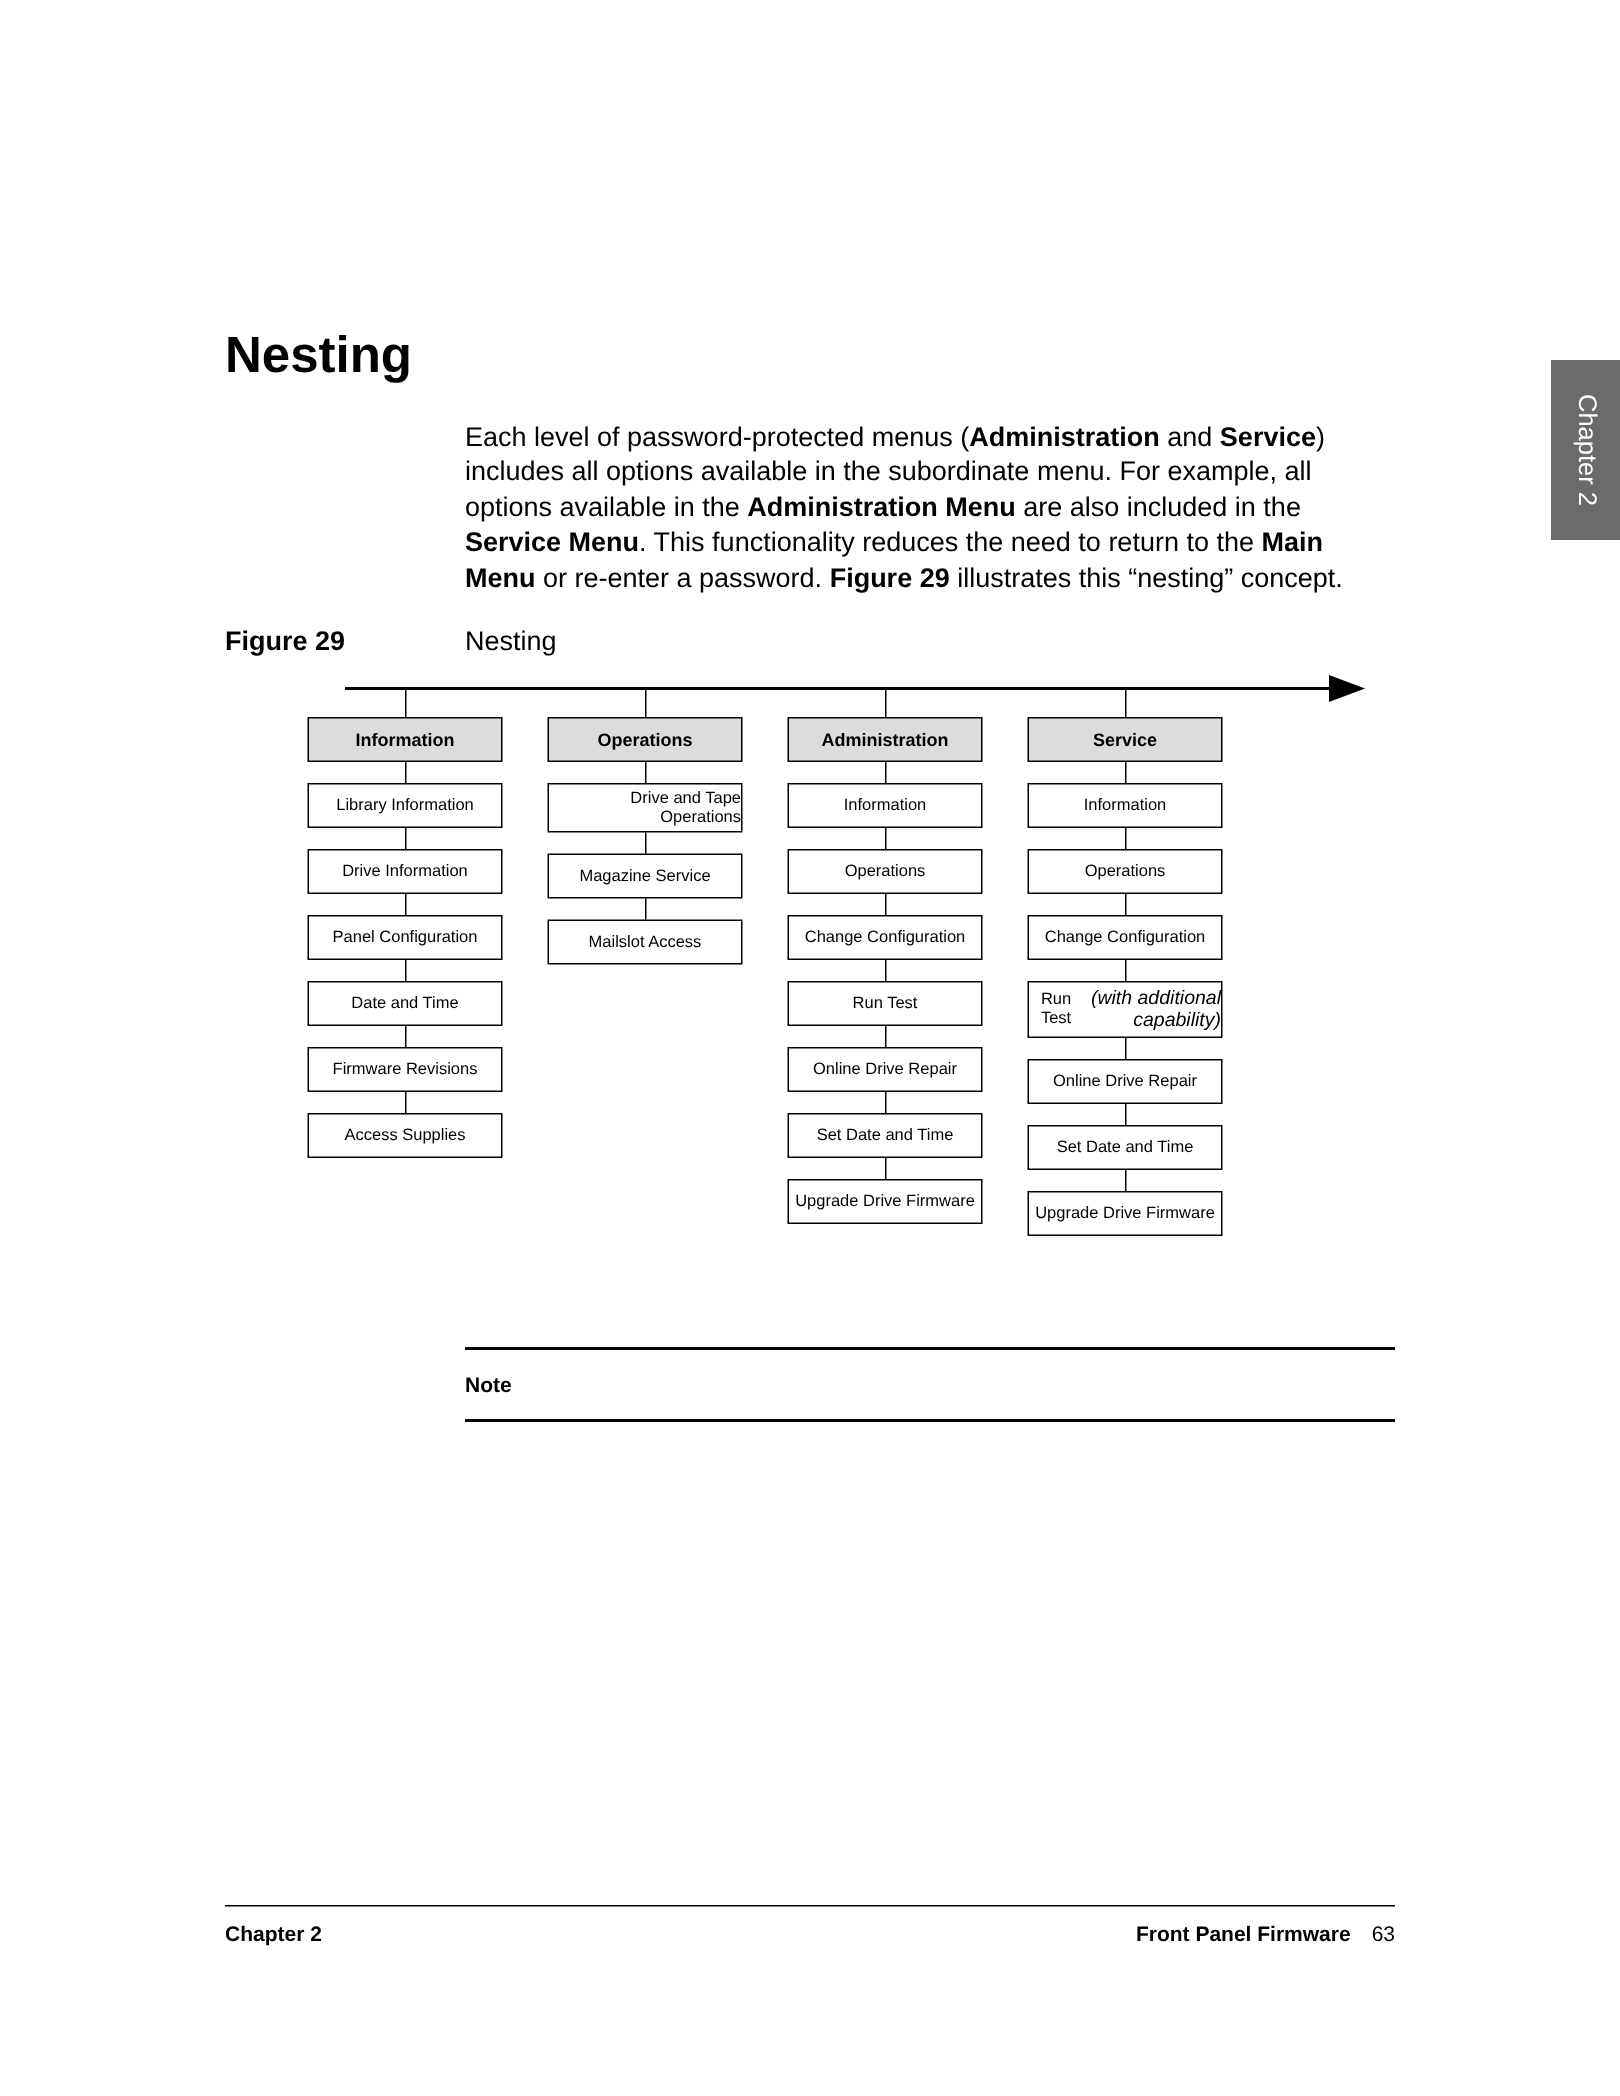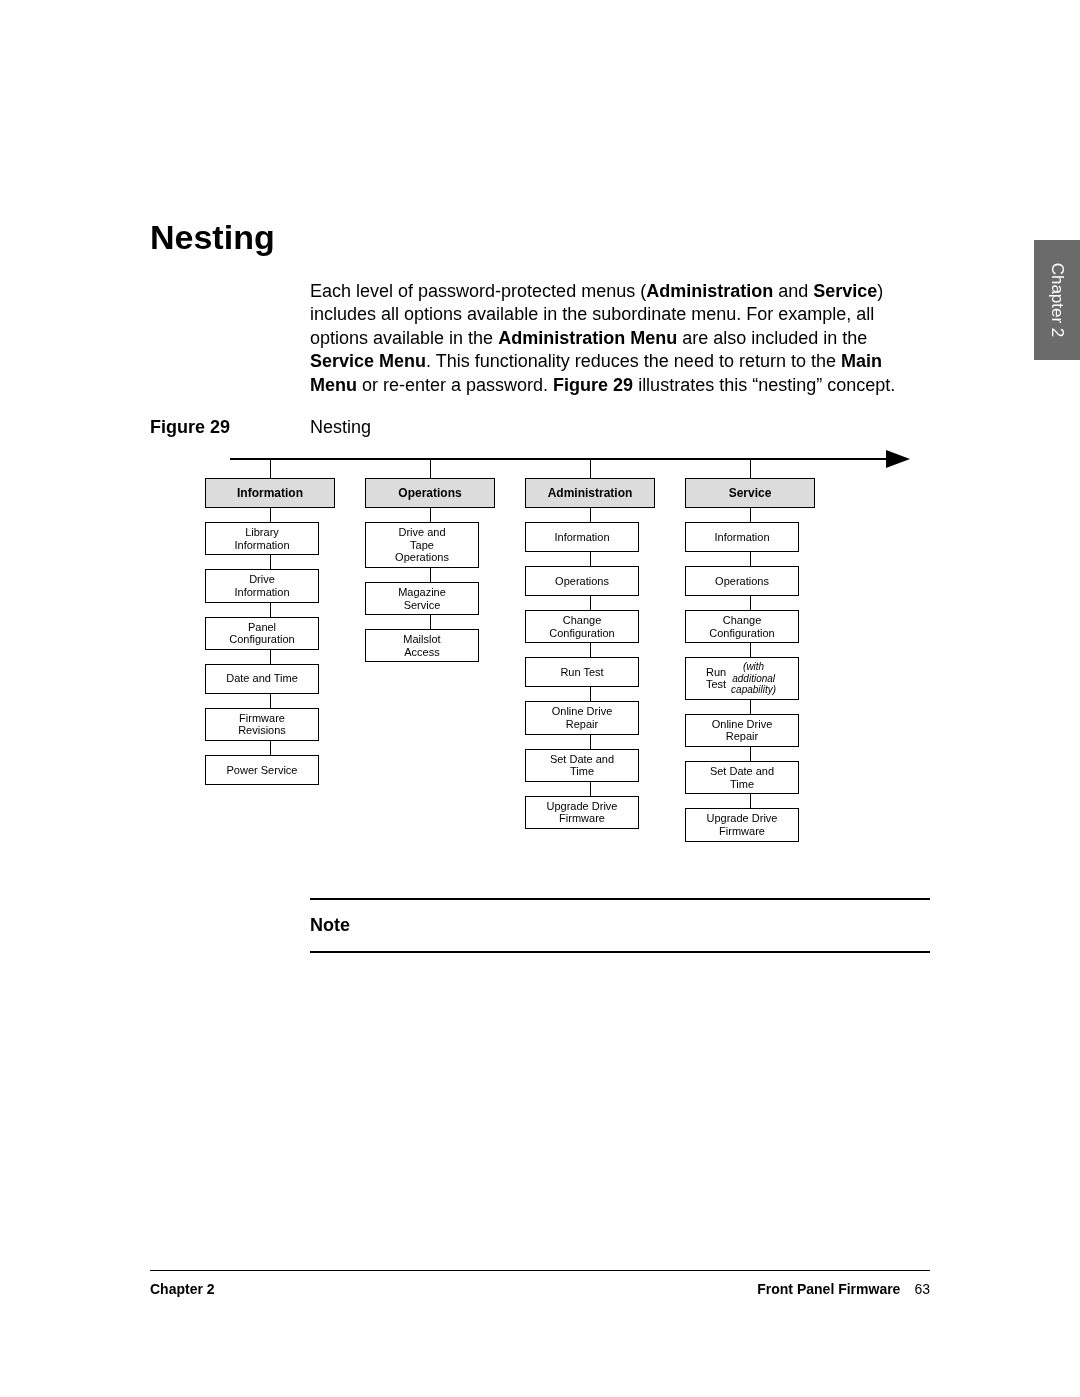--- a/index.html
+++ b/index.html
@@ -114,40 +114,40 @@
     justify-content: center;
     font-family: Arial, sans-serif;
   }
   .connector {
     width: 1px;
     height: 14px;
     background: #000;
     margin: 0 auto;
   }
   .item-box {
-    width: 114px;
+    width: 130px;
     min-height: 30px;
     border: 1px solid #000;
     font-size: 11px;
     font-family: Arial, sans-serif;
-    text-align: center;
+    text-align: right;
     display: flex;
     align-items: center;
     justify-content: center;
-    padding: 3px 20px;
+    padding: 3px 0;
     line-height: 1.15;
   }
-  .item-box .italic { font-style: italic; font-size: 10px; }
+  .item-box .italic { font-style: italic; font-size: 13px; }
   .note-block {
     margin-left: 160px;
     border-top: 2px solid #000;
     border-bottom: 2px solid #000;
     padding: 14px 0;
     display: flex;
-    font-size: 18px;
+    font-size: 14px;
     line-height: 1.3;
     font-weight: 300;
   }
   .note-block .note-label { font-weight: 600; width: 90px; flex-shrink: 0; }
   .note-block .note-text { flex: 1; }
   .footer {
     position: absolute;
     bottom: 100px;
     left: 150px;
     right: 150px;
@@ -196,21 +196,21 @@
       <div class="item-box">Library Information</div>
       <div class="connector"></div>
       <div class="item-box">Drive Information</div>
       <div class="connector"></div>
       <div class="item-box">Panel Configuration</div>
       <div class="connector"></div>
       <div class="item-box">Date and Time</div>
       <div class="connector"></div>
       <div class="item-box">Firmware Revisions</div>
       <div class="connector"></div>
-      <div class="item-box">Power Service</div>
+      <div class="item-box">Access Supplies</div>
     </div>
 
     <div class="col c2">
       <div class="col-header">Operations</div>
       <div class="connector"></div>
       <div class="item-box">Drive and Tape Operations</div>
       <div class="connector"></div>
       <div class="item-box">Magazine Service</div>
       <div class="connector"></div>
       <div class="item-box">Mailslot Access</div>

